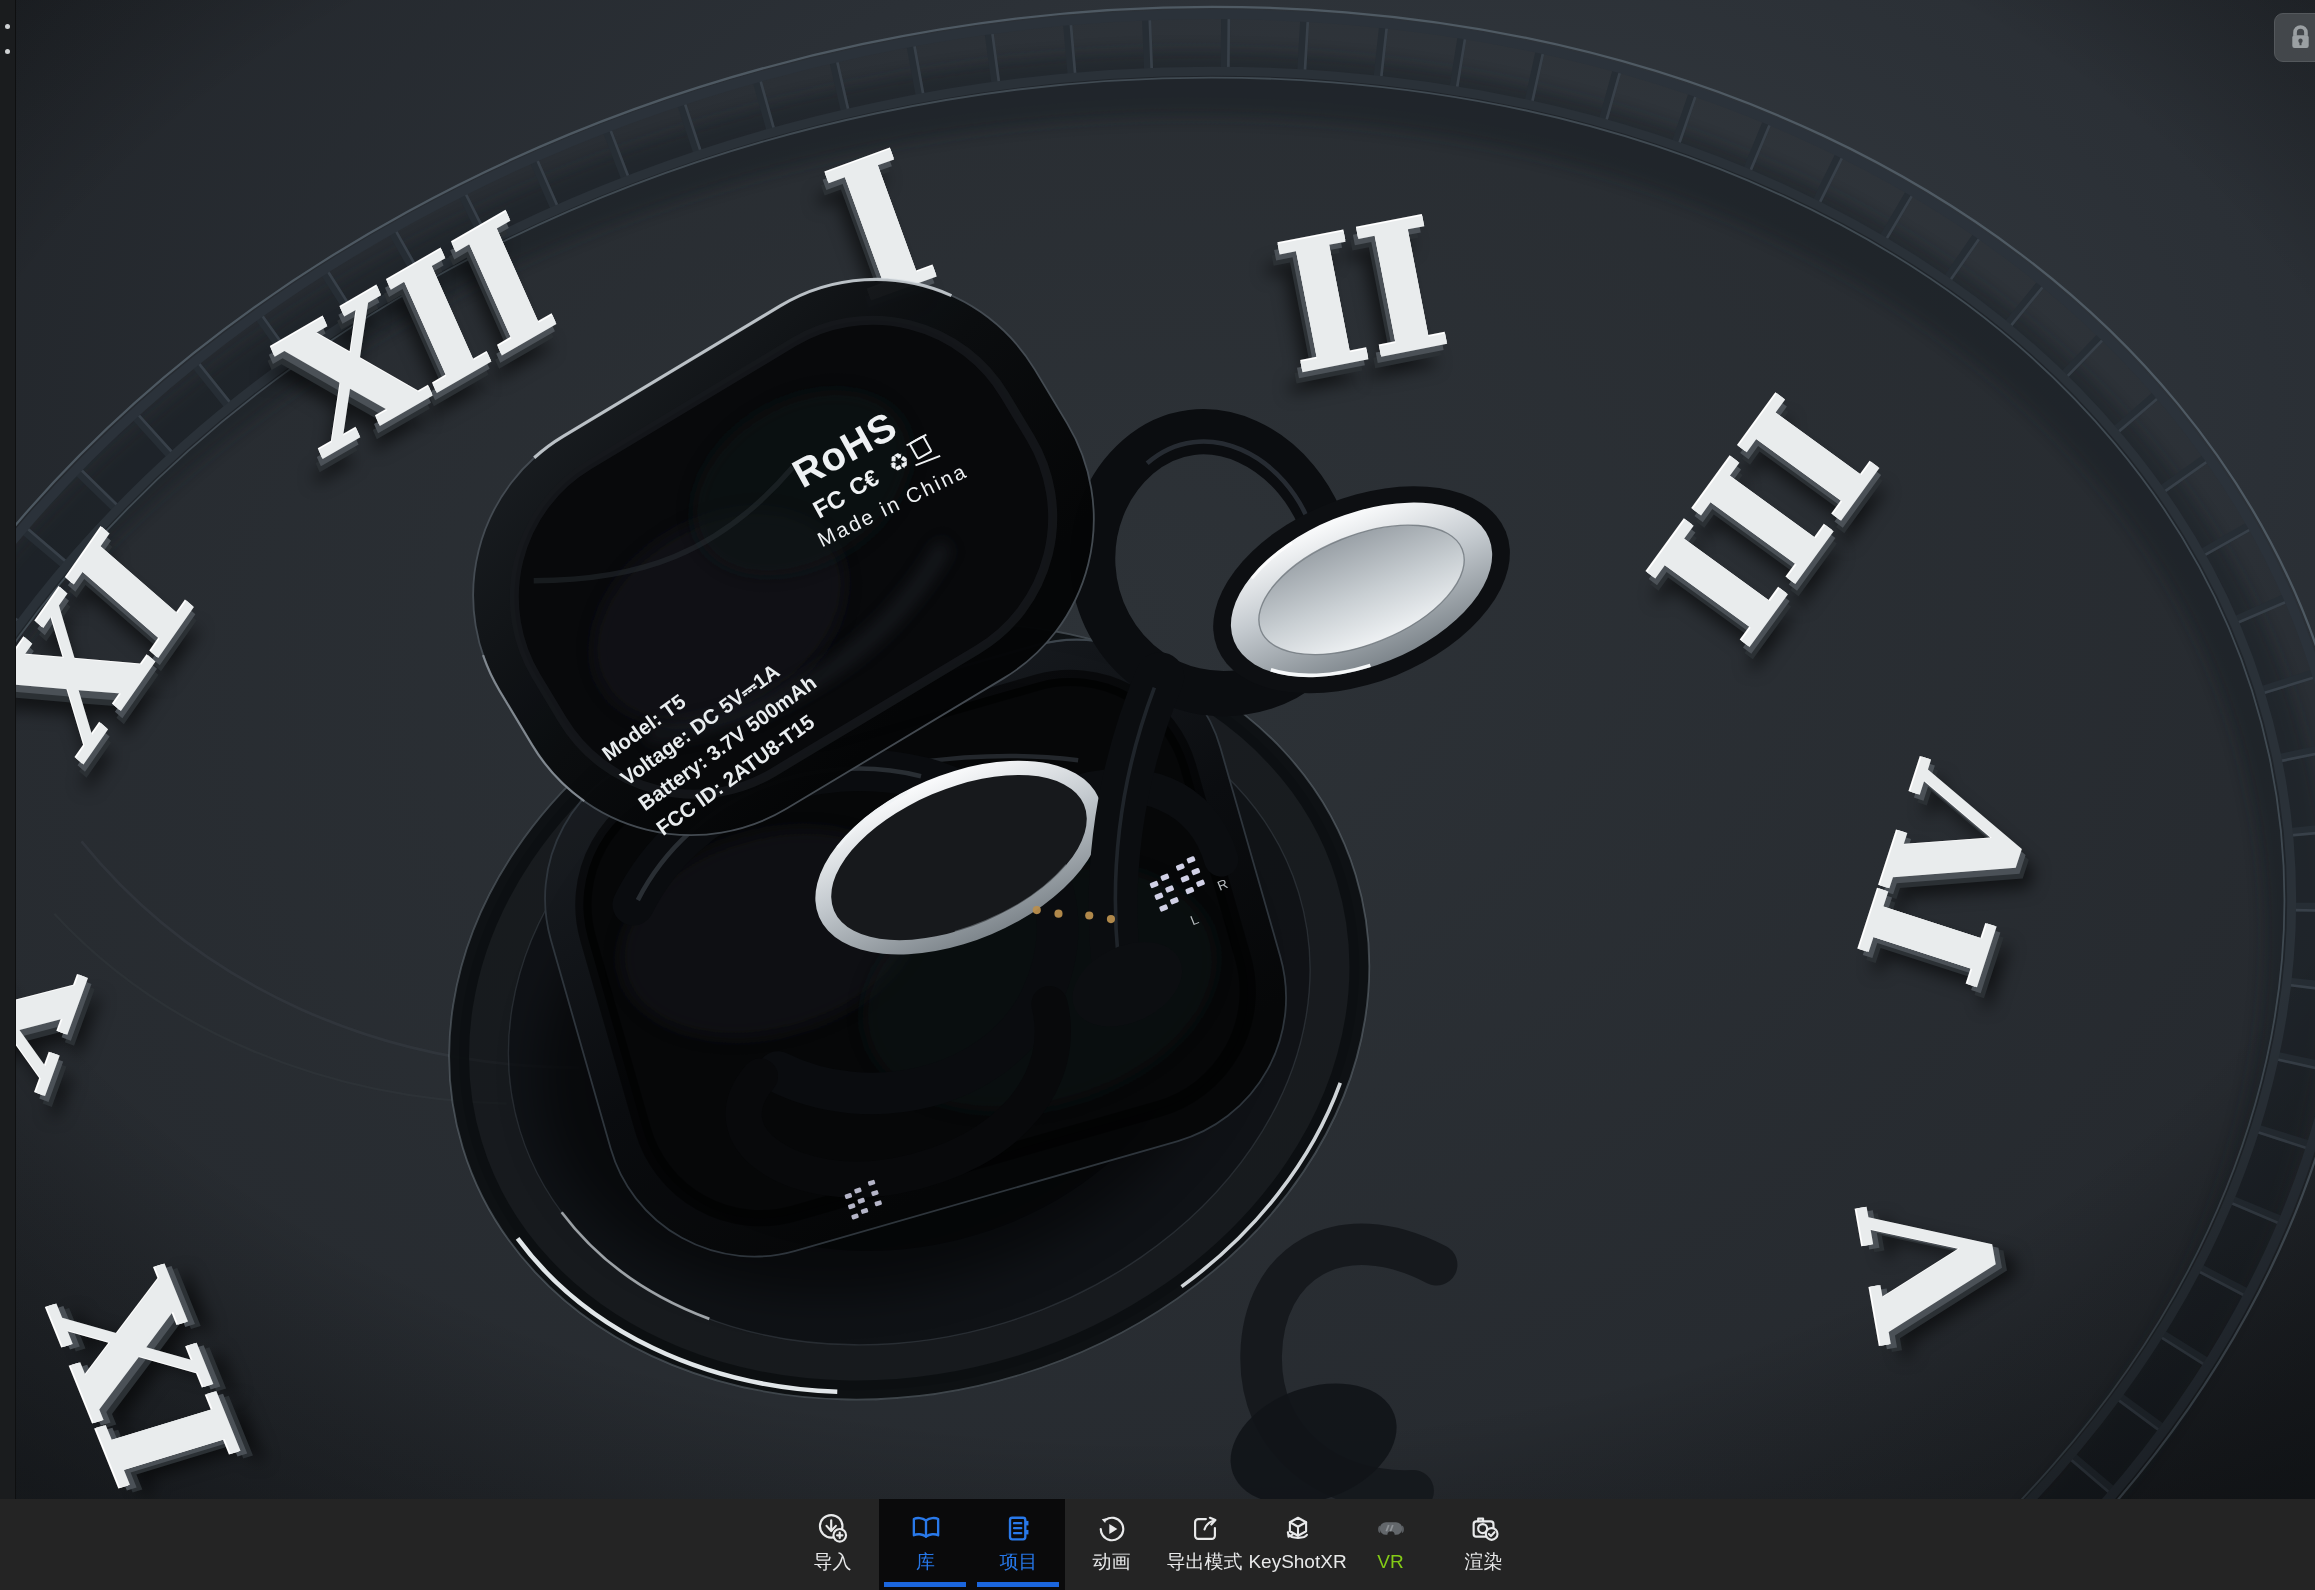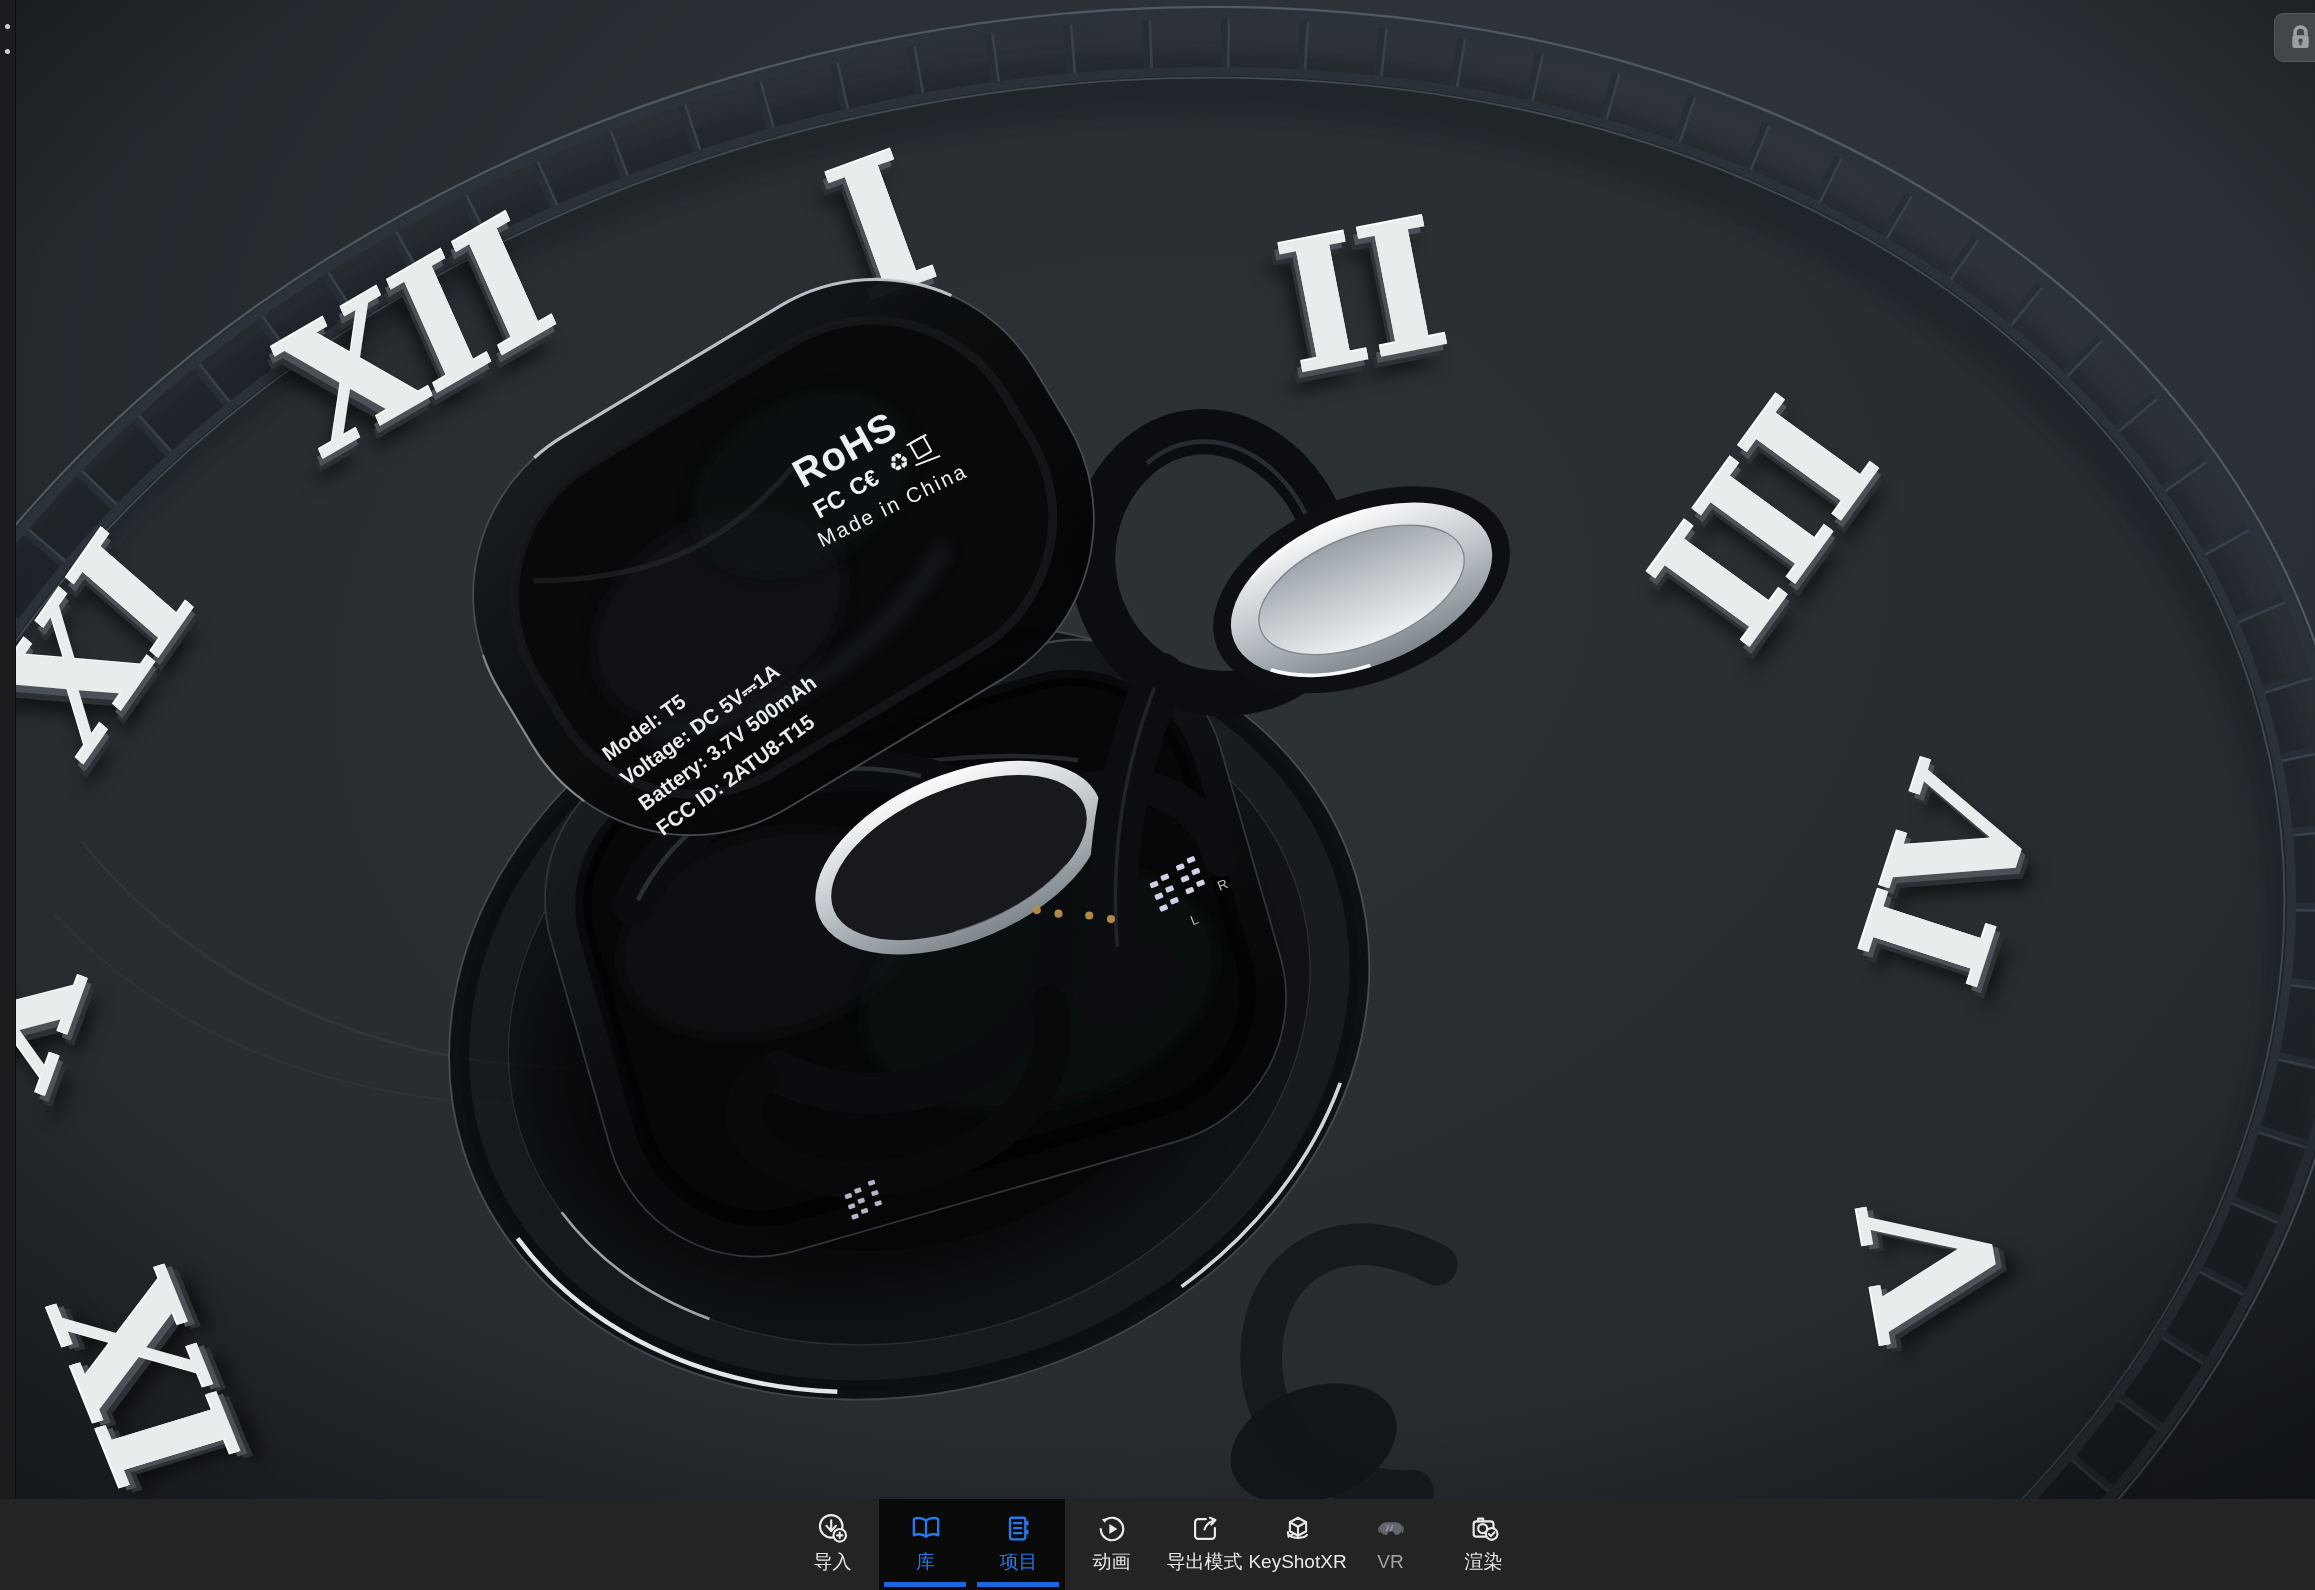--- a/index.html
+++ b/index.html
@@ -41,21 +41,21 @@
 
   
   #toolbar{position:absolute;left:0;top:1499px;width:2316px;height:91px;background:#242424;
            display:flex;justify-content:center;align-items:stretch;z-index:10;}
   .tb-item{width:93px;display:flex;flex-direction:column;align-items:center;
            padding-top:11.8px;box-sizing:border-box;position:relative;cursor:default;}
   .tb-item .ticon{height:36px;display:flex;align-items:center;justify-content:center;}
   .tb-item .tlabel{margin-top:4.5px;font-size:19px;color:#e8e9ea;line-height:1.2;white-space:nowrap;}
   .tb-group{display:flex;background:#0a0a0b;}
   .tb-item.active .tlabel{color:#2677e8;}
-  .tb-item.disabled .tlabel{color:#a3a3a3;}
+  .tb-item.disabled .tlabel{color:#84cc16;}
   .underline{position:absolute;left:5.4px;bottom:2.7px;width:82px;height:5.4px;background:#1b66dd;}
 
   svg text{user-select:none;}
 </style>
 </head>
 <body>
 
 <div id="viewport">
 
   <svg id="bgsvg" width="2316" height="1499" viewBox="0 0 2560 1657">

